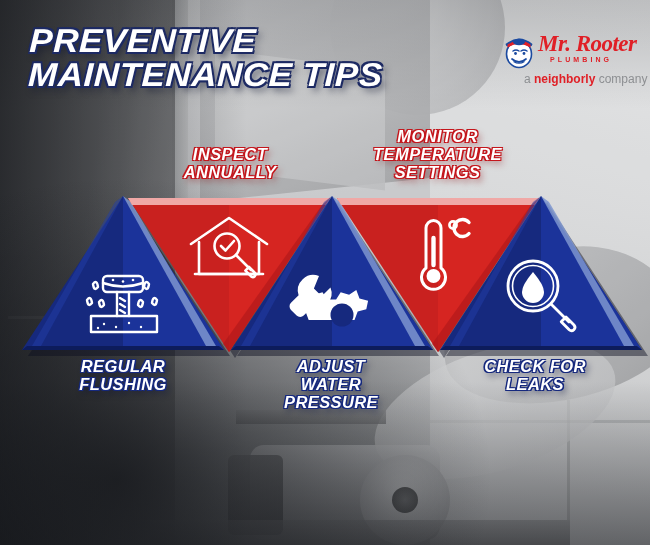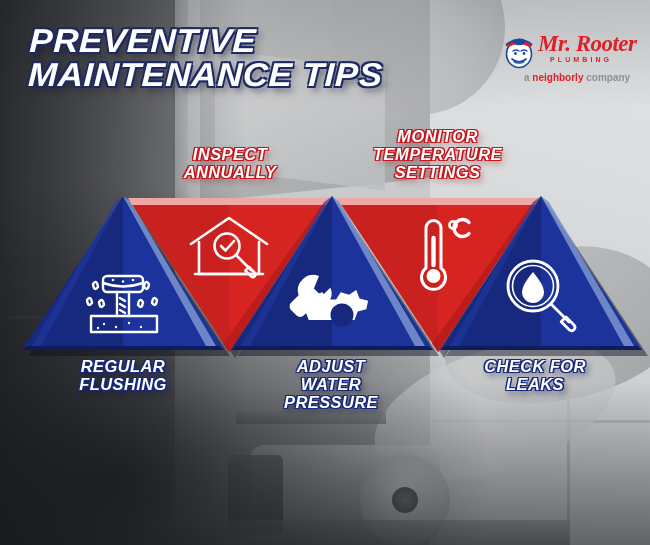--- a/index.html
+++ b/index.html
@@ -172,21 +172,21 @@
     white-space:nowrap;
     text-align:right;
   }
   .logo-sub{
     position:absolute;left:48px;top:30px;
     font-size:7px;font-weight:700;color:#e01f26;
     letter-spacing:3.1px;
   }
   .logo-tag{
     position:absolute;left:22px;top:46px;
-    font-size:10px;color:#8d8f92;white-space:nowrap;font-weight:bold;
+    font-size:12px;color:#8d8f92;white-space:nowrap;
   }
   .logo-tag b{color:#e01f26;}
 
   
   .lbl{
     position:absolute;text-align:center;
     font-size:16px;line-height:1.12;font-weight:700;font-style:italic;
     letter-spacing:.4px;color:#fff;text-transform:uppercase;
     white-space:pre-line;
     transform:scaleX(1.03);

